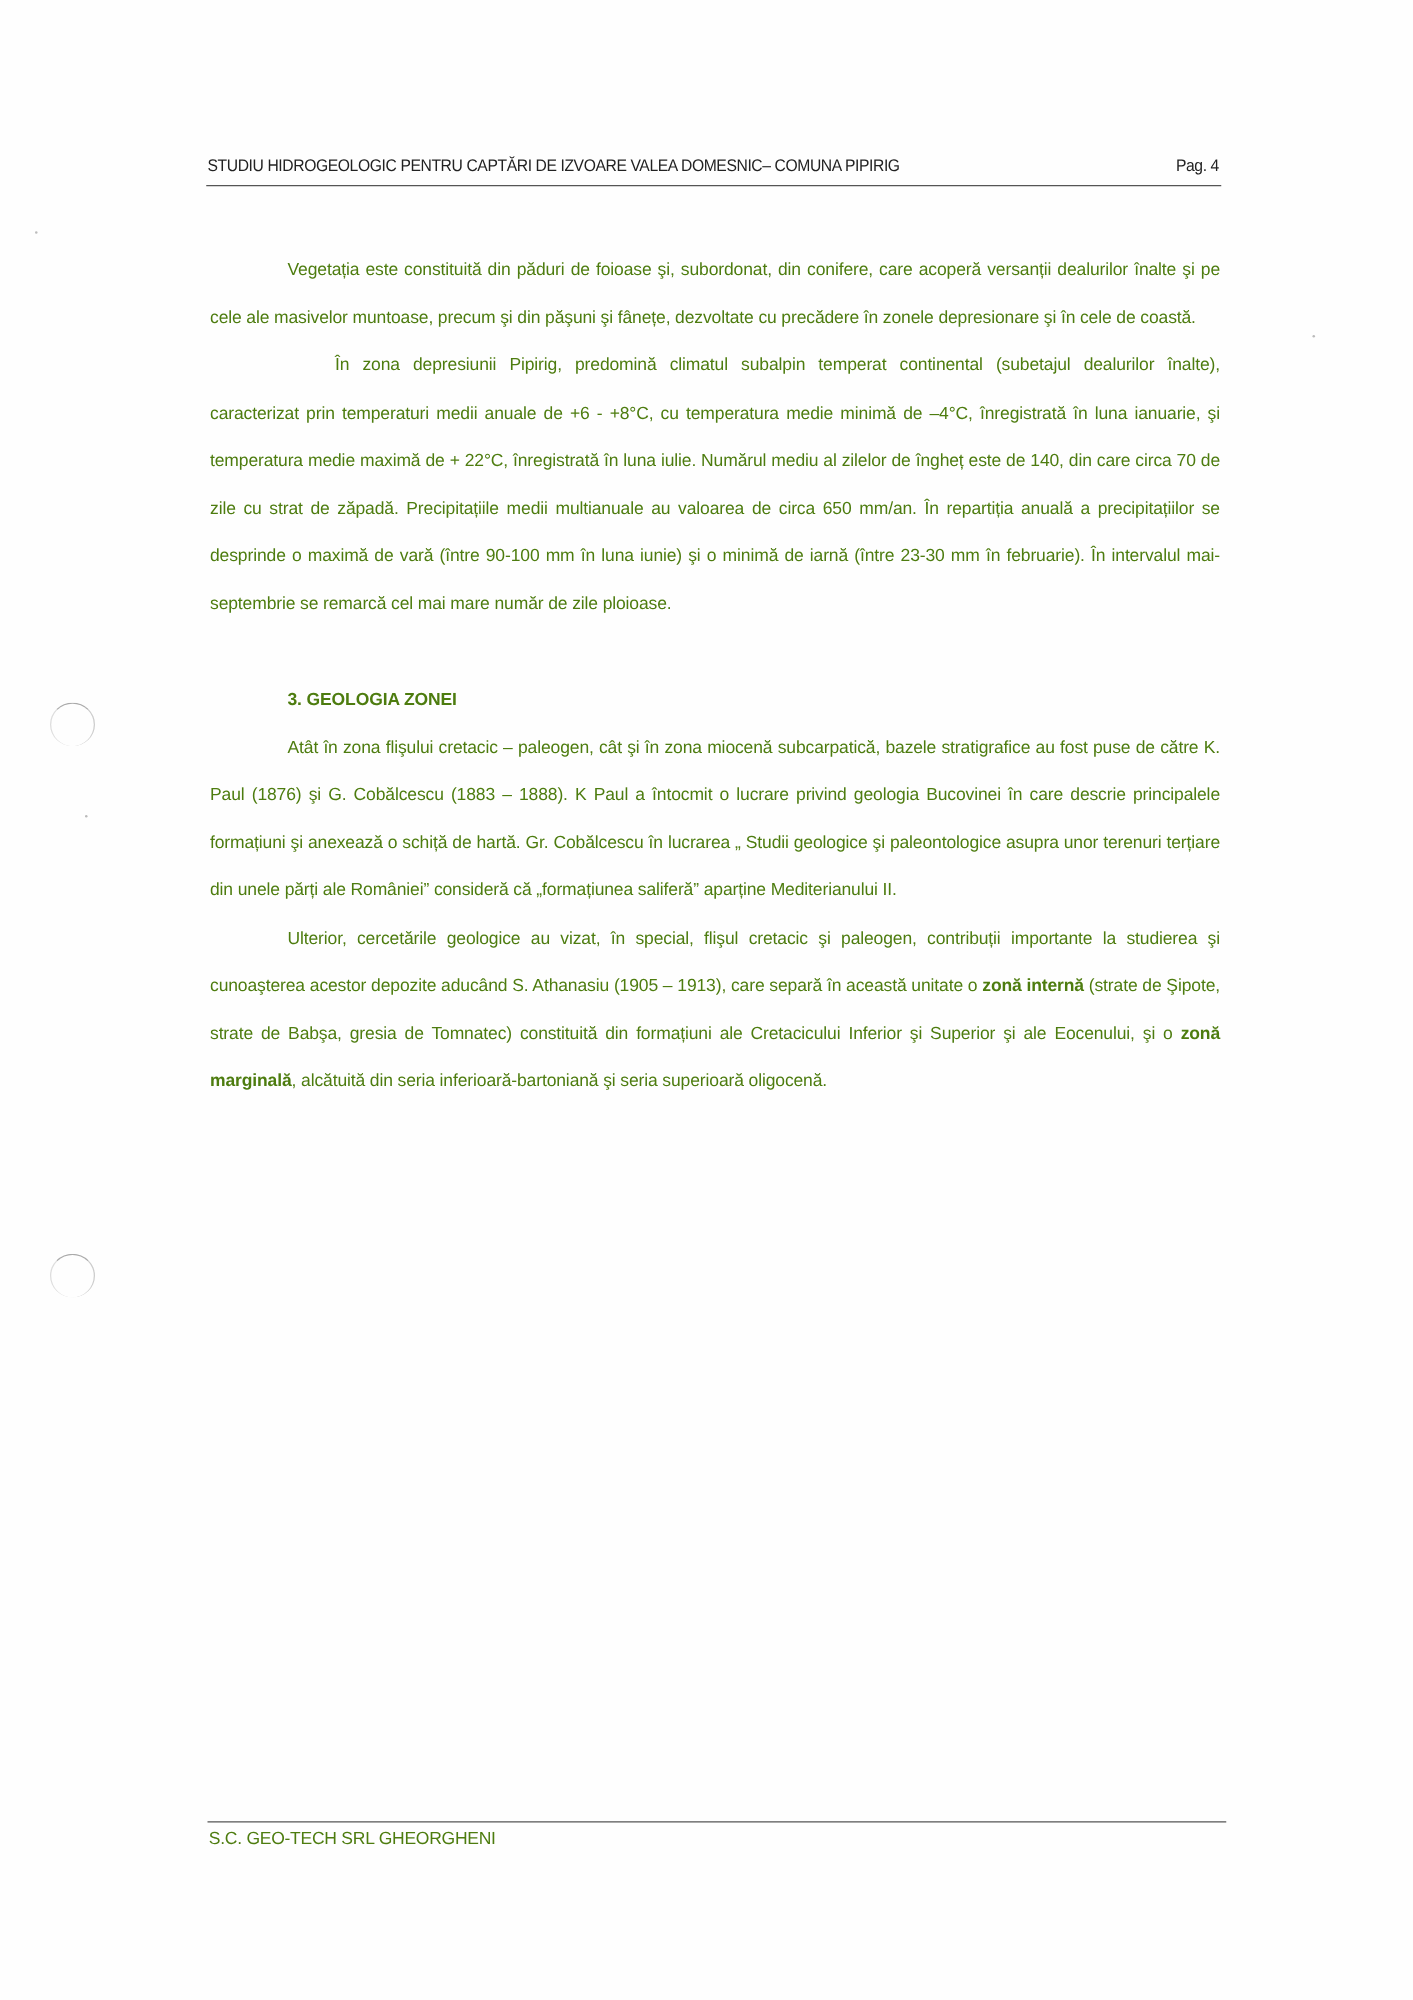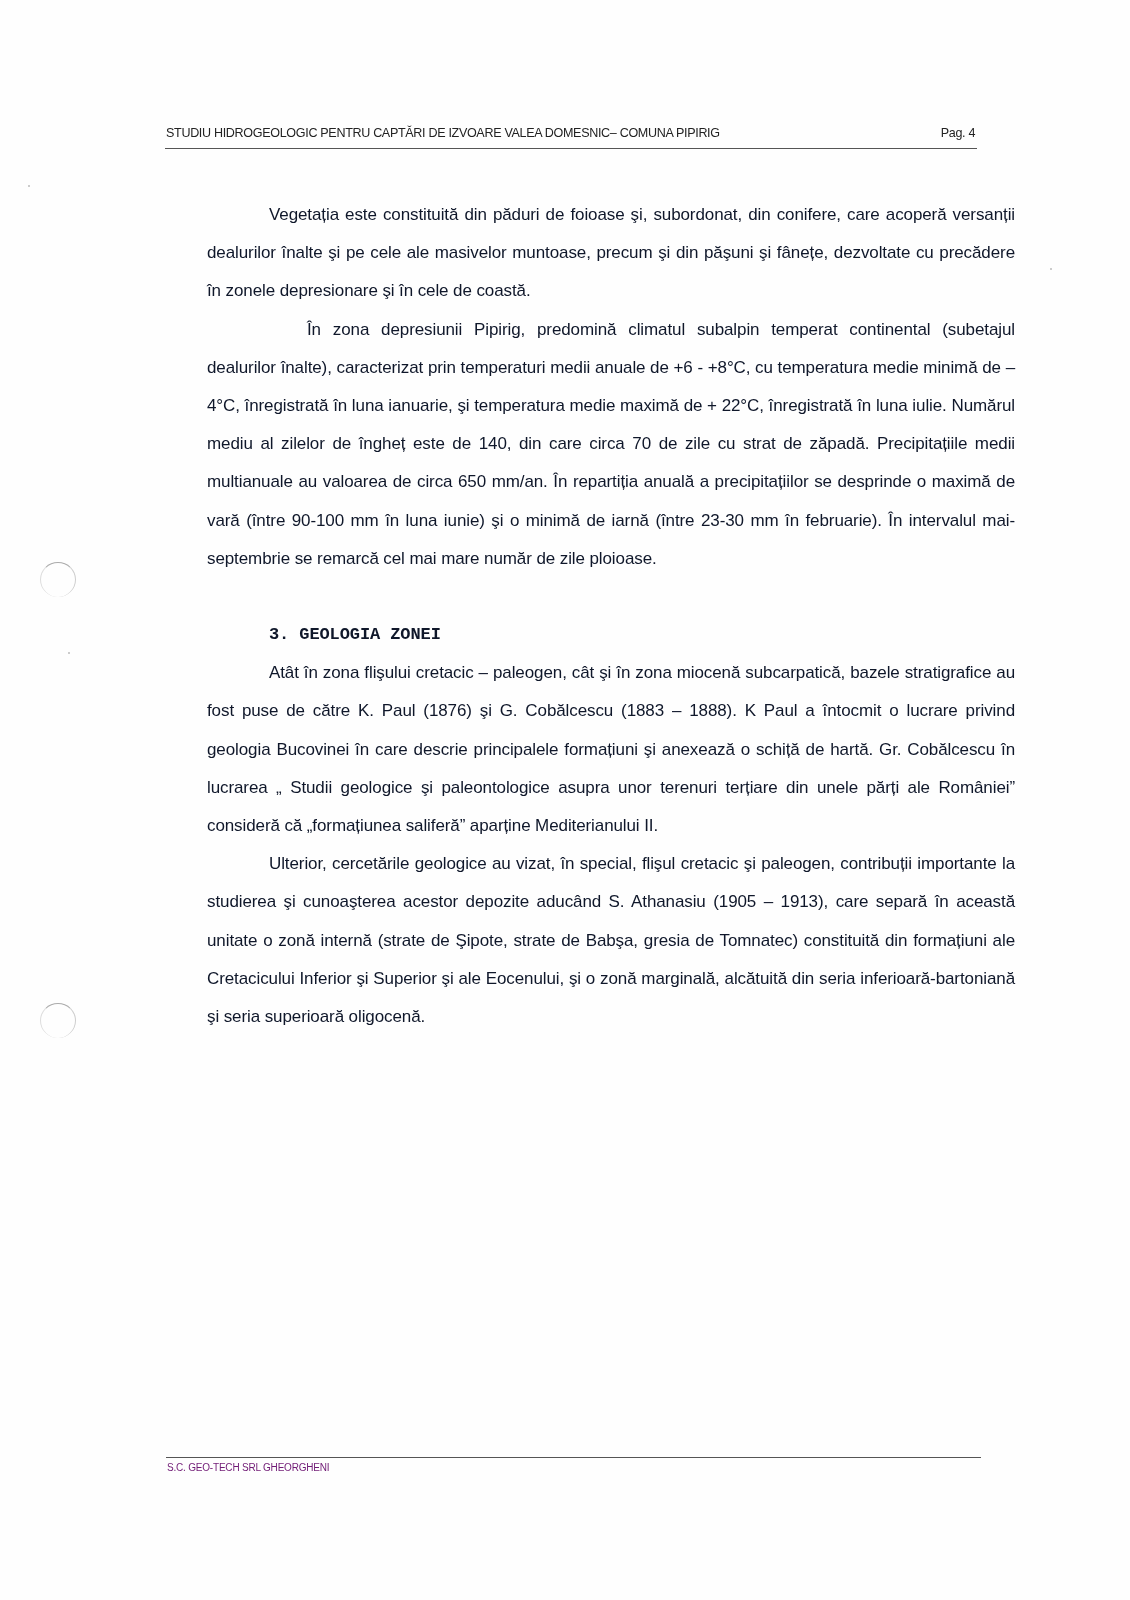--- a/index.html
+++ b/index.html
@@ -18,37 +18,36 @@
       display: flex; justify-content: space-between;
       transform: scaleX(0.93); transform-origin: left center;
       width: 870px;
     }
     .header-rule {
       position: absolute; left: 165px; top: 148px; width: 812px; height: 1px;
       background: #555;
     }
     .body-text {
       position: absolute; left: 168px; top: 196px; width: 808px;
-      font-size: 17px; line-height: 38.2px; color: #0f172a;
+      font-size: 14px; line-height: 38.2px; color: #4d7c0f;
       letter-spacing: -0.1px;
-      margin-left: 39px;
     }
     .p { margin: 0; text-align: justify; text-indent: 62px; }
     .p.indent-big { text-indent: 100px; }
     .spacer { height: 38px; }
-    .h1 { margin: 0; padding-left: 62px; font-weight: bold; font-family: Liberation Mono, monospace; }
+    .h1 { margin: 0; padding-left: 62px; font-weight: bold; }
     .h2 { margin: 0; }
-    .b { font-weight: normal; }
+    .b { font-weight: bold; }
     .footer-rule {
       position: absolute; left: 166px; top: 1457px; width: 815px; height: 1px;
       background: #555;
     }
     .footer {
       position: absolute; left: 167px; top: 1462px;
-      font-size: 10px; color: #701a75; letter-spacing: -0.2px;
+      font-size: 14px; color: #4d7c0f; letter-spacing: -0.2px;
     }
     .punch {
       position: absolute; width: 34px; height: 34px; border-radius: 50%;
       border-top: 1.5px solid #aaa; border-left: 1px solid #ddd;
       border-right: 1px solid #ccc;
       border-bottom: 0;
     }
     .speck { position: absolute; width: 2px; height: 2px; background: #bbb; border-radius: 50%; }
   </style>
 </head>

